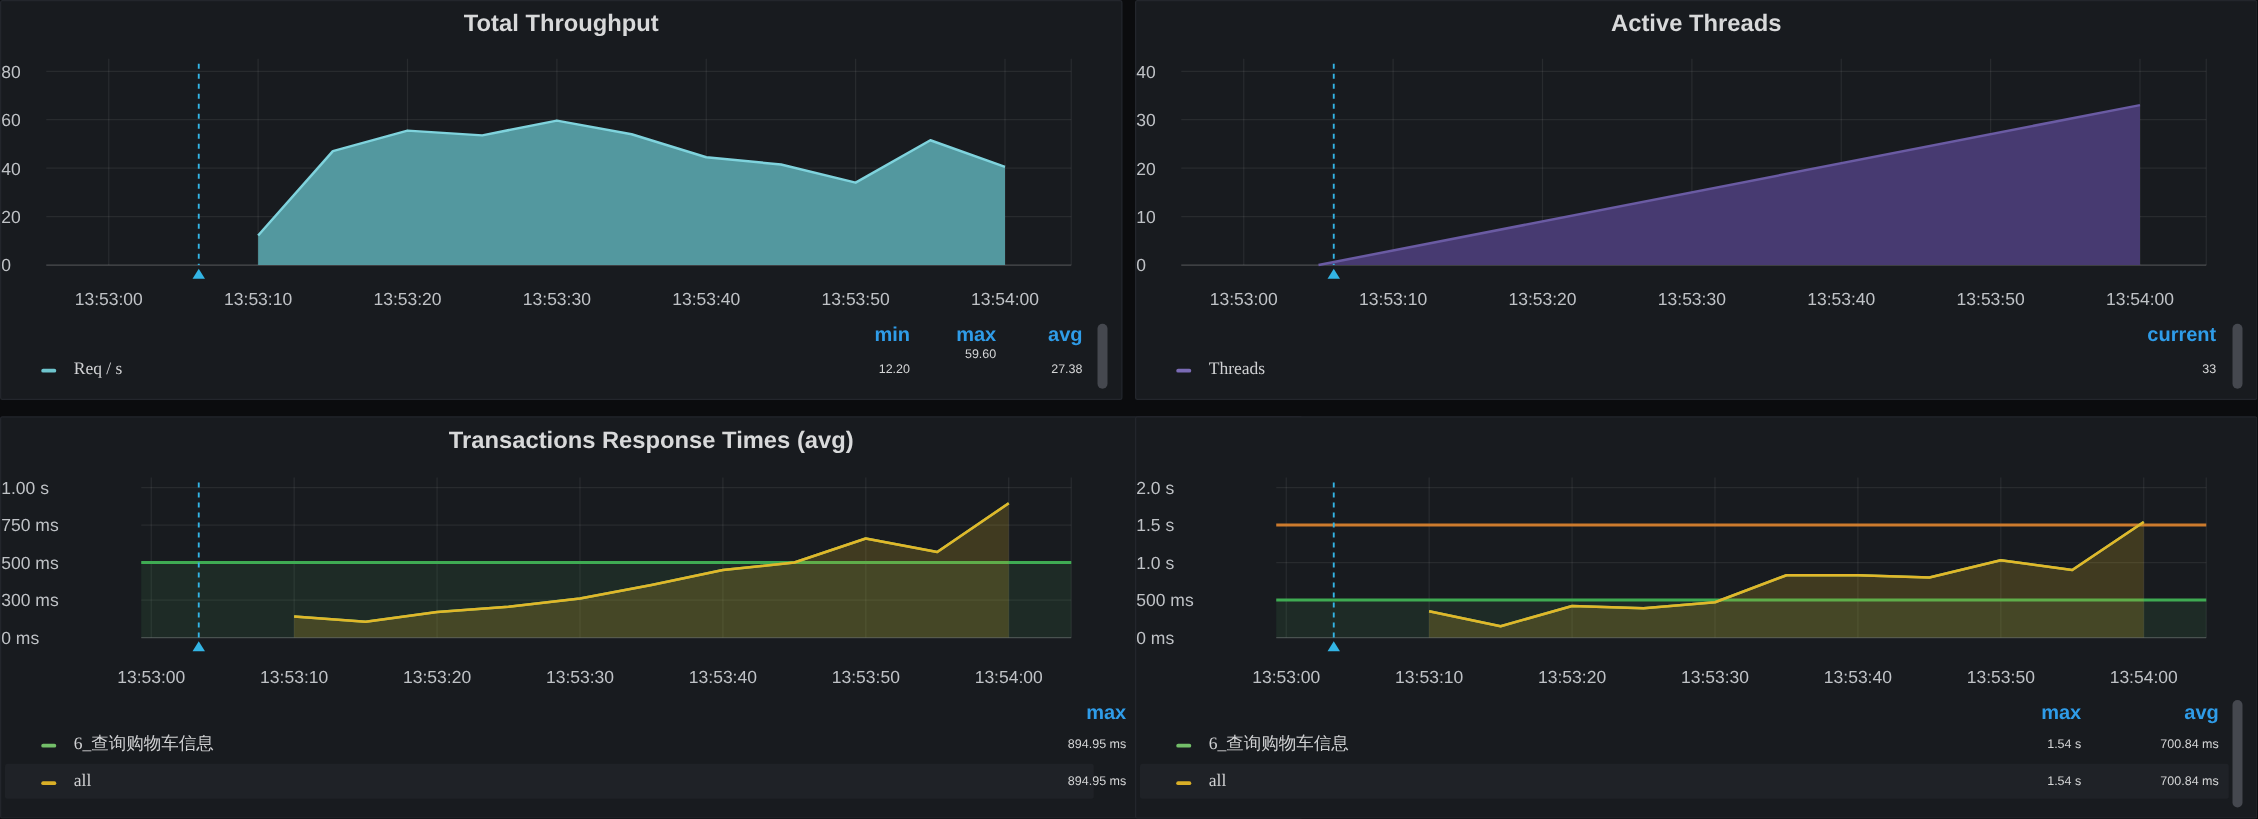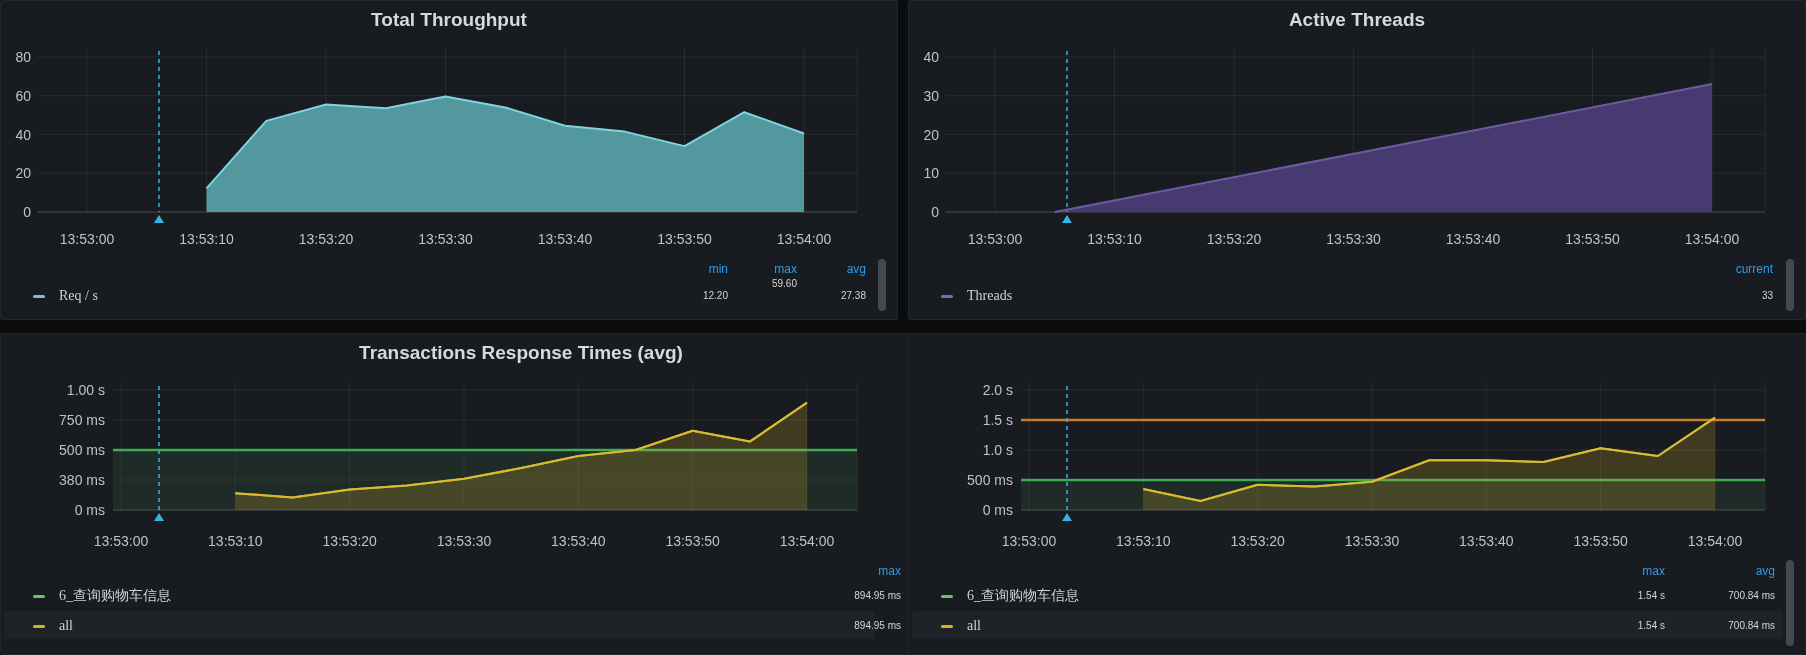--- a/index.html
+++ b/index.html
@@ -7,23 +7,23 @@
   .dash{position:relative;width:1806px;height:655px;background:#0b0c0e;overflow:hidden;
         font-family:"Liberation Sans","DejaVu Sans",sans-serif;}
   .panel{position:absolute;background:#181b1f;border:1px solid #23262c;border-radius:2px;overflow:hidden;}
   #p0{left:0;top:0;width:898px;height:320px;}
   #p1{left:908px;top:0;width:898px;height:320px;}
   #p2{left:0;top:333px;width:1042px;height:322px;}
   #p3{left:908px;top:333px;width:898px;height:322px;}
   .title{position:absolute;top:8px;left:0;right:0;margin:0;text-align:center;
          font-size:19px;font-weight:700;color:#d8d9da;cursor:pointer;}
   svg.chart{position:absolute;left:0;top:0;}
-  .ytick{position:absolute;left:0;text-align:right;font-size:14px;line-height:16px;color:#bfc2c6;padding-right:6px;}
+  .ytick{position:absolute;left:0;font-size:14px;line-height:16px;color:#bfc2c6;padding-right:6px;}
   .xtick{position:absolute;width:84px;text-align:center;font-size:14px;line-height:16px;color:#bfc2c6;}
-  .lg-col{position:absolute;font-size:12px;line-height:16px;font-weight:400;color:#2f9ce8;cursor:pointer;}
+  .lg-col{position:absolute;font-size:16px;line-height:16px;font-weight:700;color:#2f9ce8;cursor:pointer;}
   .lg-val{position:absolute;font-size:10px;line-height:16px;color:#d4d5d6;}
   .lg-label{position:absolute;font-size:14px;line-height:16px;color:#d0d1d3;cursor:pointer;font-family:Liberation Serif, serif;}
   .dash-swatch{position:absolute;width:12px;height:3px;border-radius:2px;background:#888;}
   .row-bg{position:absolute;left:3px;width:871px;height:28px;background:#1f2227;border-radius:2px;}
   .scrollbar{position:absolute;width:8px;border-radius:4px;background:#45484f;cursor:pointer;}
 </style>
 </head>
 <body>
 
 <div class="dash">
@@ -143,21 +143,21 @@
         <rect x="112" y="116" width="744" height="60" fill="rgba(70,167,88,0.12)"></rect>
         <line x1="112" x2="856" y1="116" y2="116" stroke="#3fab53" stroke-width="2.5"></line>
         <polyline points="234.3,159.2 291.5,163.4 348.7,155.6 405.8,151.4 463.0,144.8 520.2,134.0 577.3,122.0 634.5,116.0 691.6,96.8 748.8,107.6 806.0,68.6" fill="none" stroke="#73bf69" stroke-width="2" stroke-linejoin="round"></polyline>
         <polygon points="234.3,176 234.3,159.2 291.5,163.4 348.7,155.6 405.8,151.4 463.0,144.8 520.2,134.0 577.3,122.0 634.5,116.0 691.6,96.8 748.8,107.6 806.0,68.6 806.0,176" fill="rgba(226,183,41,0.20)"></polygon>
         <polyline points="234.3,159.2 291.5,163.4 348.7,155.6 405.8,151.4 463.0,144.8 520.2,134.0 577.3,122.0 634.5,116.0 691.6,96.8 748.8,107.6 806.0,68.6" fill="none" stroke="#e2b729" stroke-width="2" stroke-linejoin="round"></polyline>
         <line x1="158" x2="158" y1="52" y2="176" stroke="#33b5e5" stroke-width="1.5" stroke-dasharray="4,4"></line>
         <polygon points="153,187 163,187 158,179" fill="#33b5e5"></polygon>
       </svg>
     <div id="yt2">
         <div class="ytick" style="width: 110px; top: 168px;">0 ms</div>
-        <div class="ytick" style="width: 110px; top: 138px;">380 ms</div>
+        <div class="ytick" style="width: 110px; top: 138px;">300 ms</div>
         <div class="ytick" style="width: 110px; top: 108px;">500 ms</div>
         <div class="ytick" style="width: 110px; top: 78px;">750 ms</div>
         <div class="ytick" style="width: 110px; top: 48px;">1.00 s</div>
       </div>
     <div id="xt2">
         <div class="xtick" style="left: 78px; top: 199px;">13:53:00</div>
         <div class="xtick" style="left: 192.33px; top: 199px;">13:53:10</div>
         <div class="xtick" style="left: 306.66px; top: 199px;">13:53:20</div>
         <div class="xtick" style="left: 420.99px; top: 199px;">13:53:30</div>
         <div class="xtick" style="left: 535.32px; top: 199px;">13:53:40</div>

